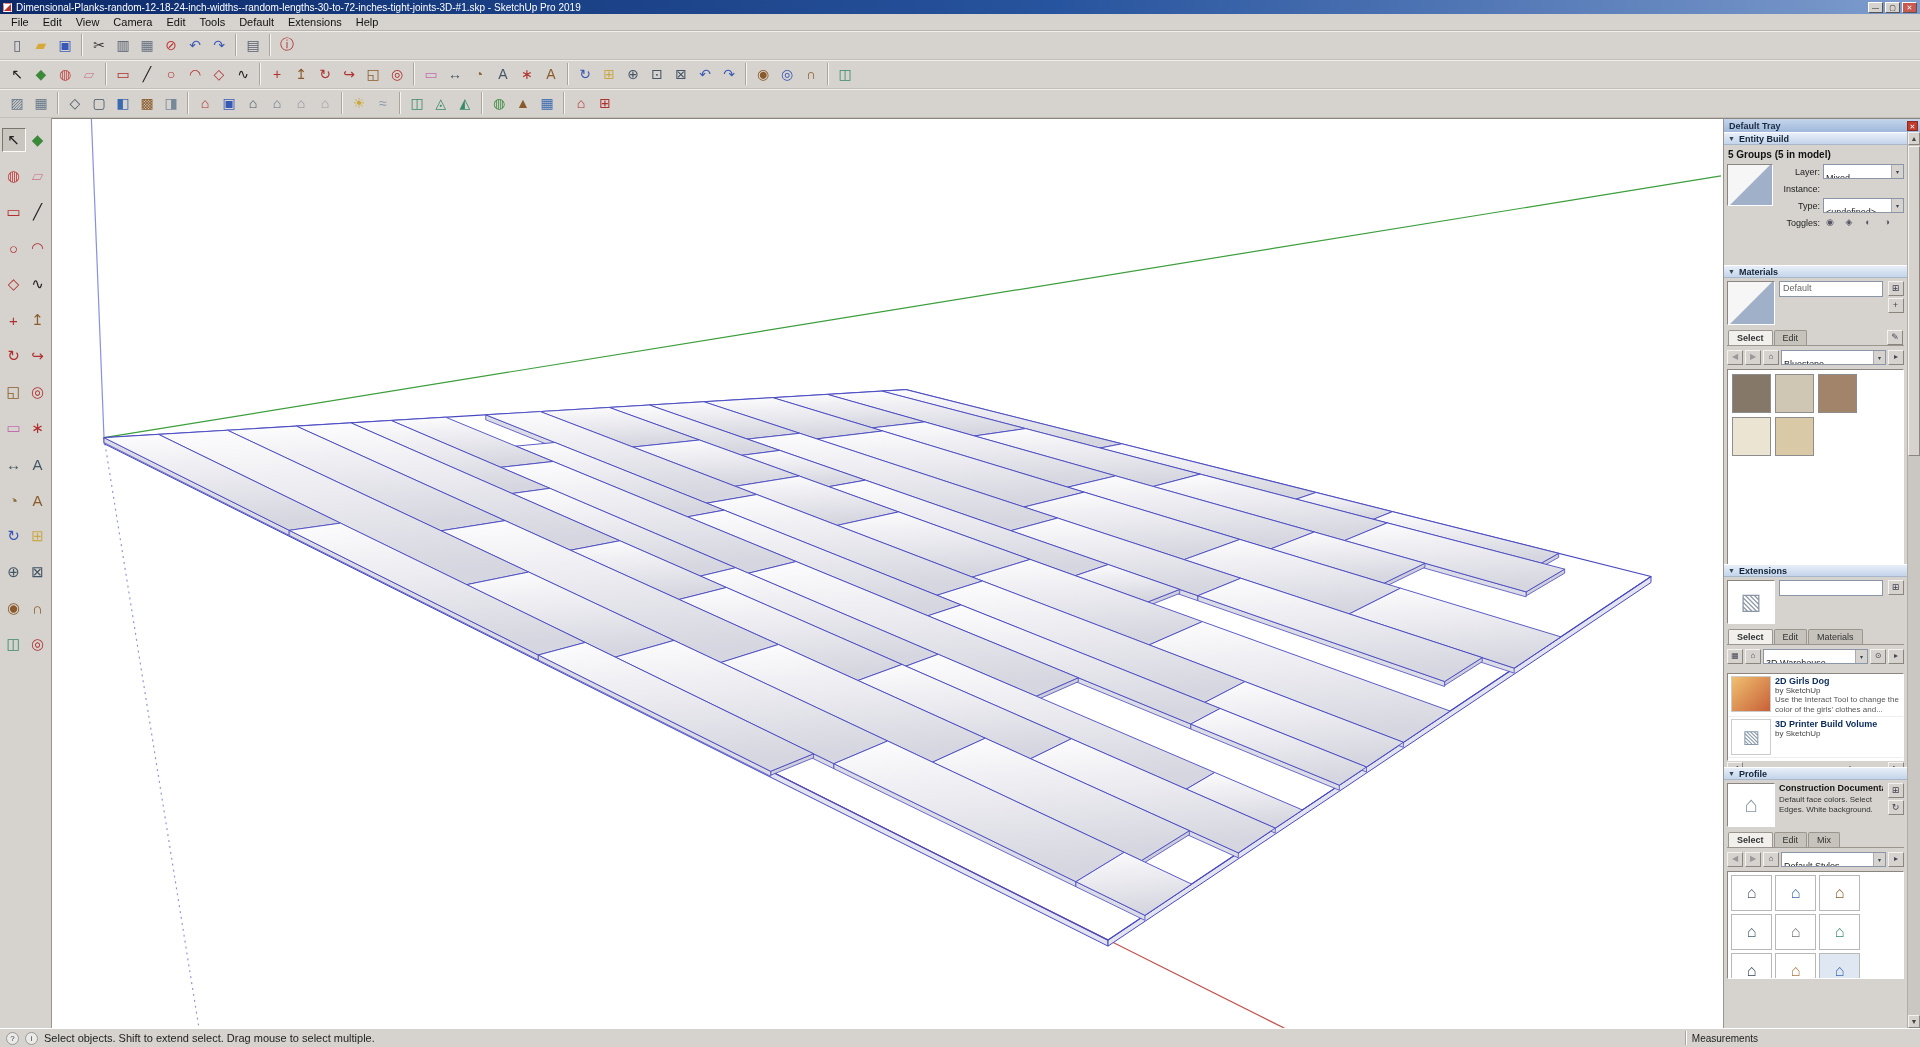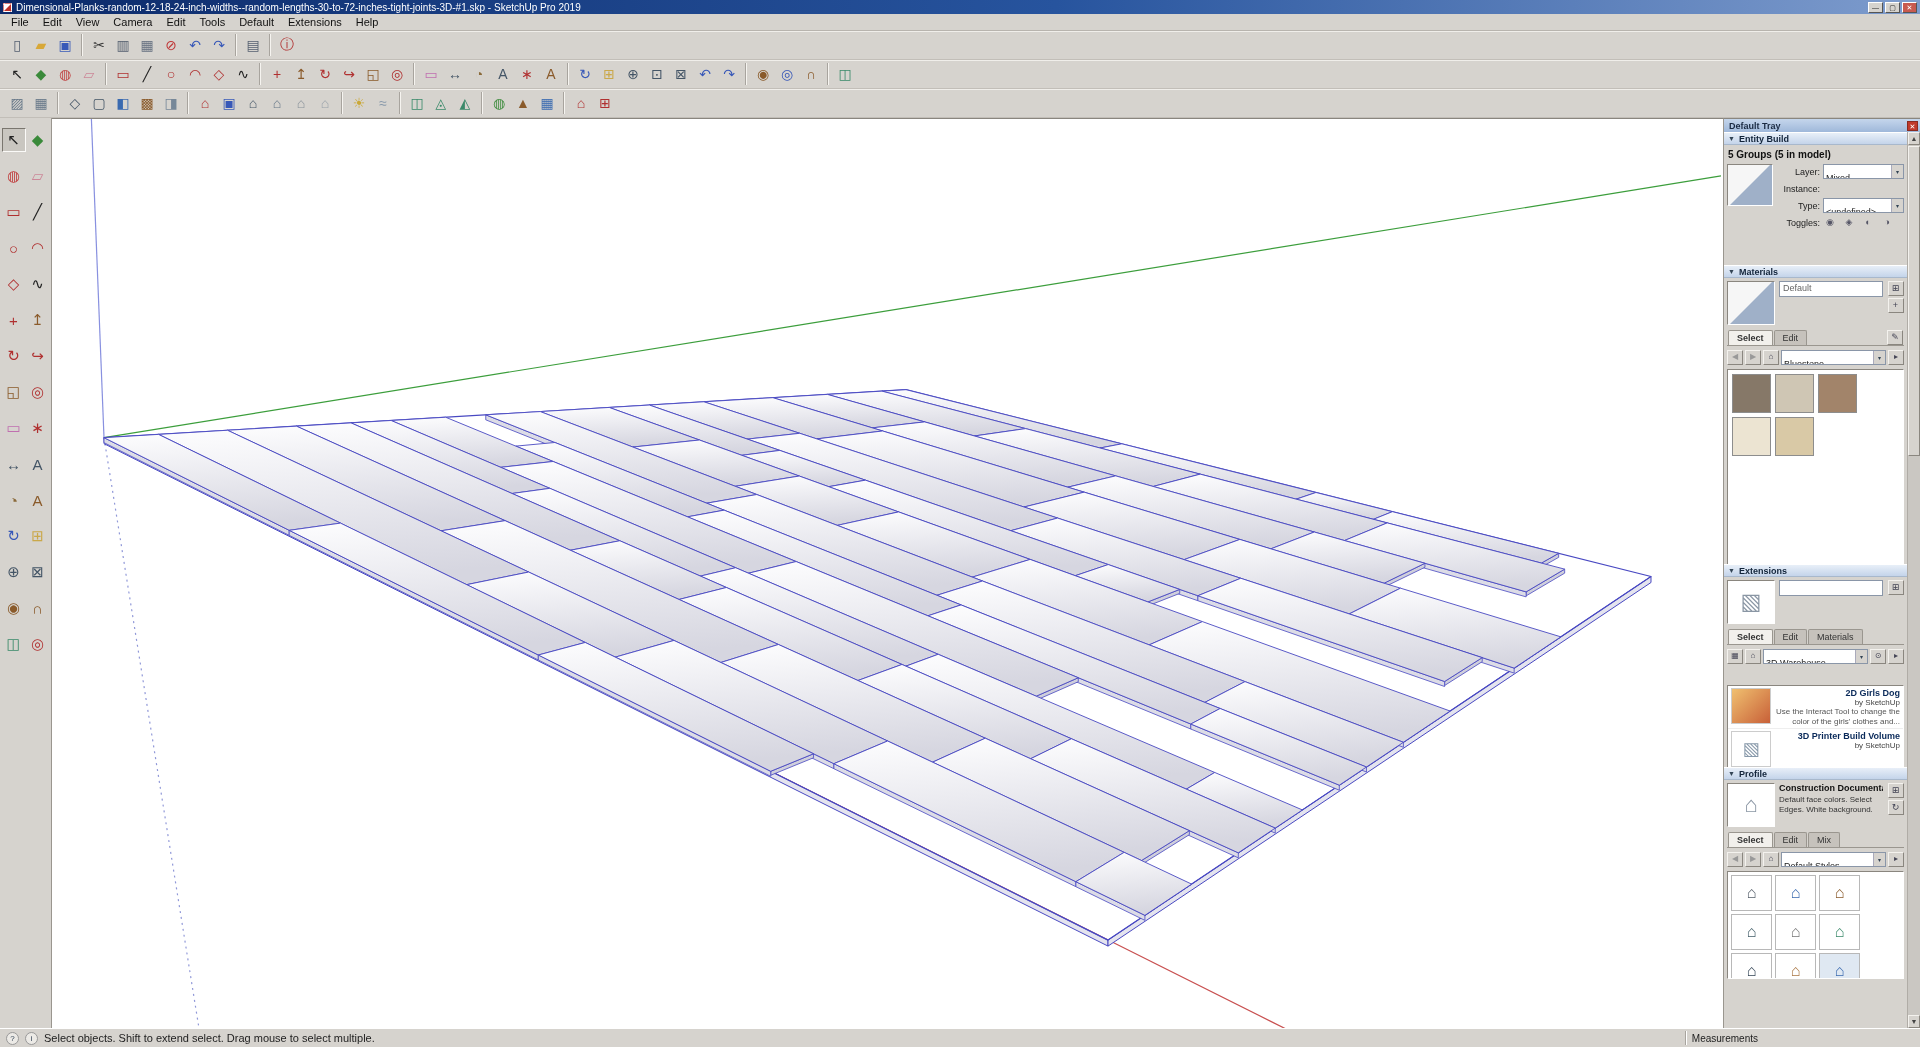--- a/index.html
+++ b/index.html
@@ -88,21 +88,21 @@
   .tab-spacer{flex:1;}
   .navrow{display:flex;align-items:center;gap:2px;margin-top:3px;height:17px;}
   .nbtn{width:16px;height:15px;background:#d6d3ce;border:1px solid #f4f2ee;border-right-color:#8a867f;border-bottom-color:#8a867f;
     font-size:8px;text-align:center;line-height:12px;color:#445;flex:0 0 auto;}
   .nbtn.dim{color:#999;}
   
   .swatches{margin-top:3px;background:#fff;border:1px solid;border-color:#8a867f #fff #fff #8a867f;padding:4px;
     display:flex;flex-wrap:wrap;gap:4px;height:196px;align-content:flex-start;}
   .swatch{width:39px;height:39px;border:1px solid #8d8d8d;}
   
-  .comp-list{margin-top:20px;background:#fff;border:1px solid;border-color:#8a867f #fff #fff #8a867f;height:88px;overflow:hidden;text-align:right;}
+  .comp-list{margin-top:8px;background:#fff;border:1px solid;border-color:#8a867f #fff #fff #8a867f;height:88px;overflow:hidden;}
   .citem{display:flex;gap:4px;padding:2px 3px;border-bottom:1px solid #eee;}
   .cthumb{width:40px;height:36px;border:1px solid #ccc;display:flex;align-items:center;justify-content:center;
     font-size:18px;flex:0 0 auto;}
   .cmeta{flex:1;overflow:hidden;}
   .ctitle{font-size:9px;font-weight:bold;color:#0a2a5a;white-space:nowrap;overflow:hidden;}
   .cauthor{font-size:8px;color:#444;}
   .cdesc{font-size:8px;color:#555;line-height:1.2;max-height:20px;overflow:hidden;}
   .comp-footer{display:flex;align-items:center;height:15px;font-size:9px;margin-top:1px;gap:3px;}
   .comp-footer .lbl{flex:1;text-align:center;color:#222;}
   

